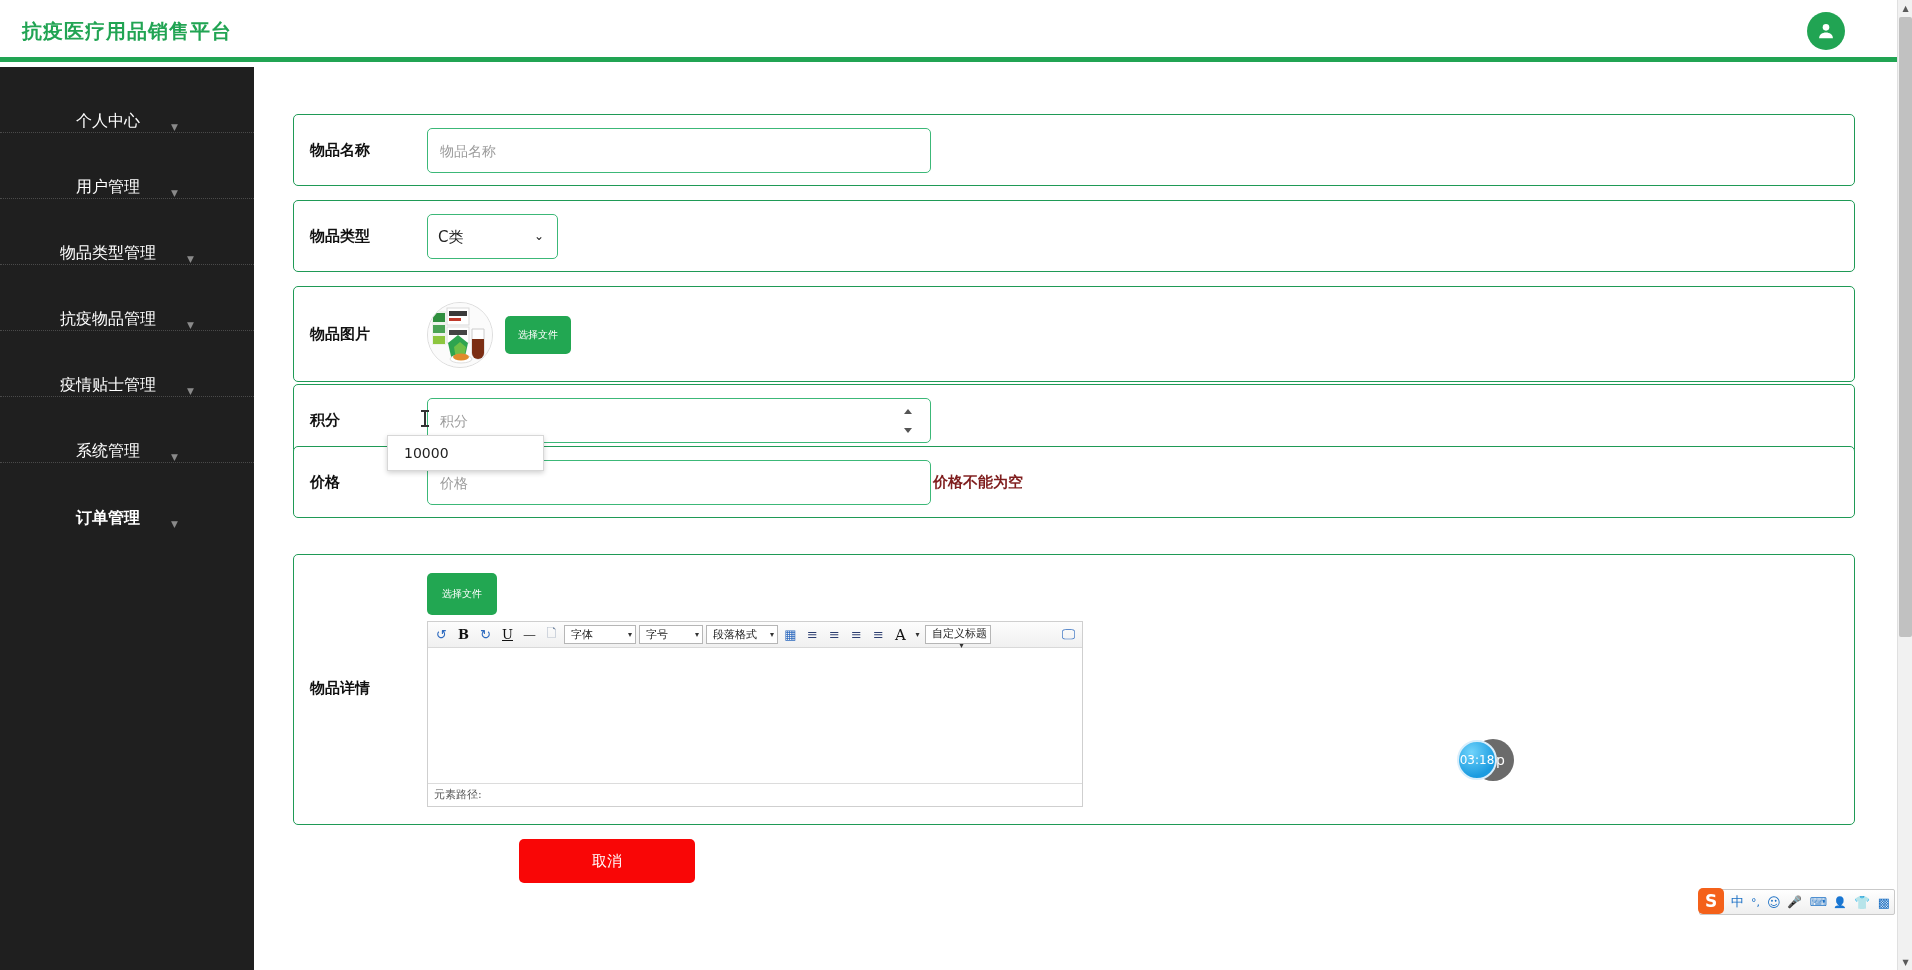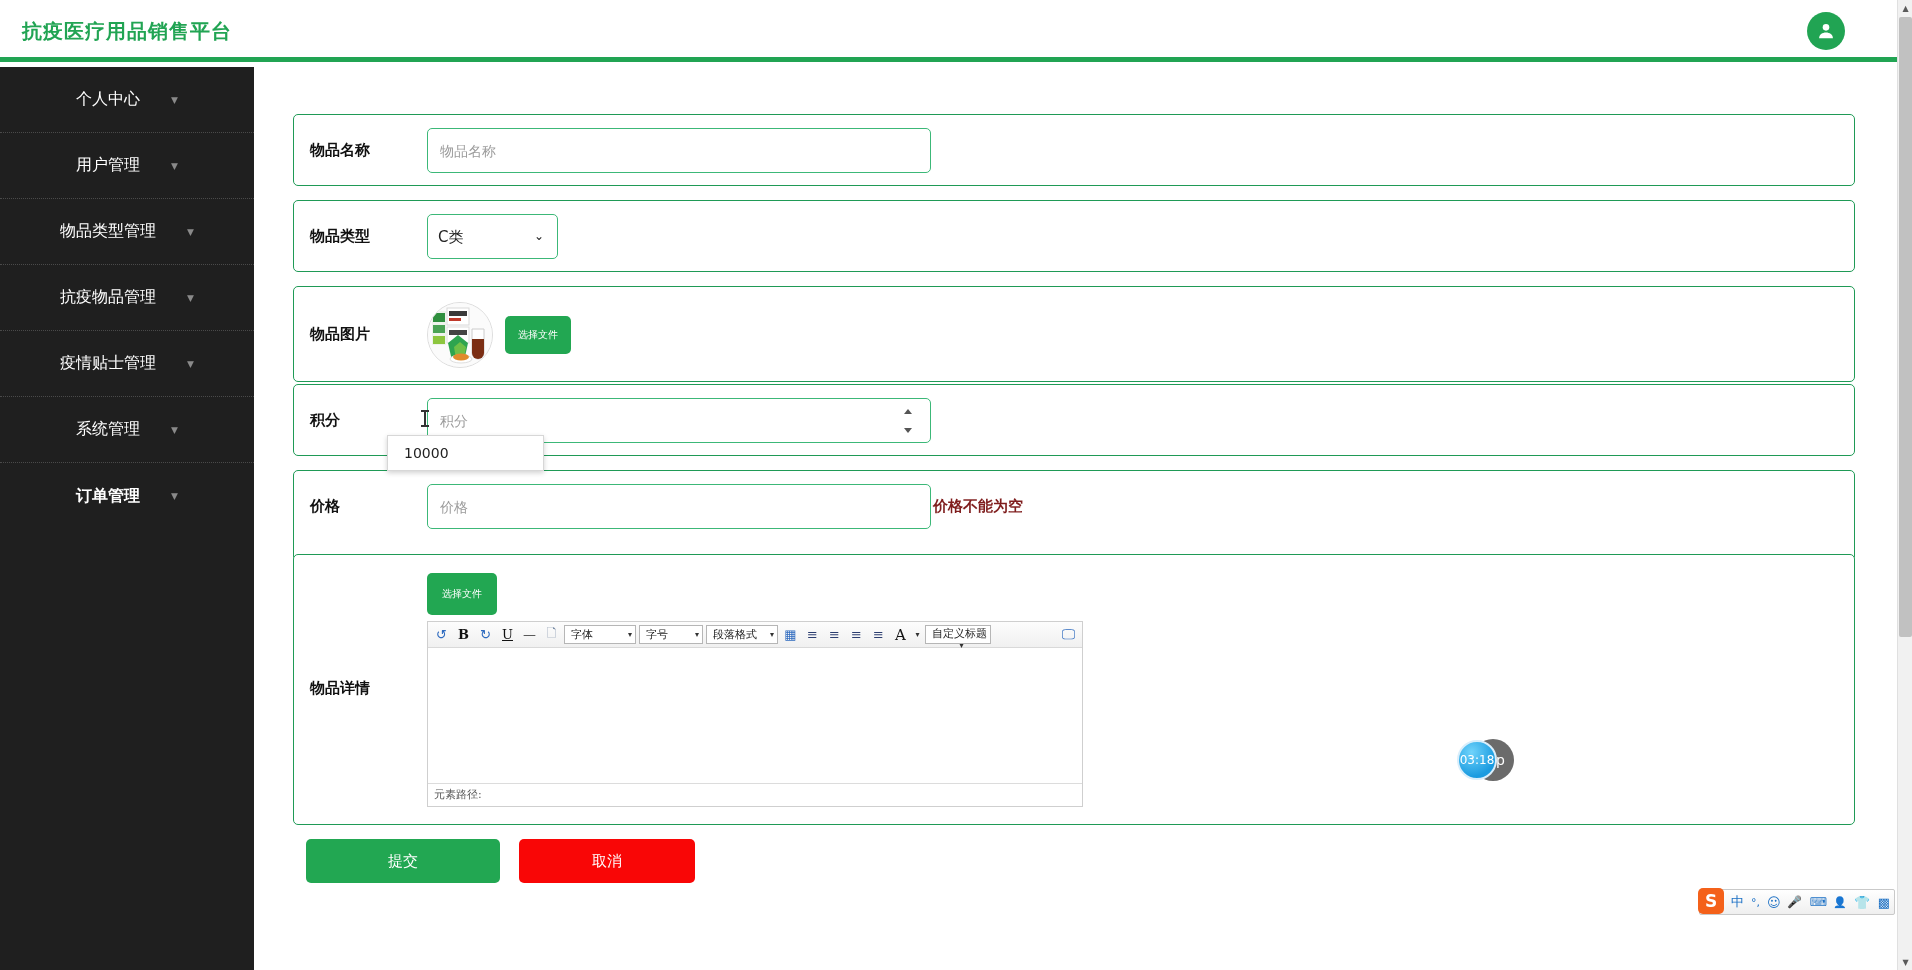--- a/index.html
+++ b/index.html
@@ -32,21 +32,21 @@
 
   
   .sidebar {
     position: absolute; top: 67px; left: 0;
     width: 254px; height: 903px;
     background: #1f1f1f;
   }
   .nav-item {
     position: relative;
     height: 66px;
-    display: flex; align-items: center; justify-content: center;
+    display: flex; align-items: flex-end; justify-content: center;
     color: #ffffff;
     font-size: 16px;
     cursor: pointer;
     border-bottom: 1px dotted #4a4a4a;
     gap: 23px;
   }
   .nav-item:last-child { border-bottom: none; font-weight: bold; }
   .nav-item .caret {
     margin-left: 8px;
     color: #8a8a8a;
@@ -388,21 +388,21 @@
 
   <div class="form-row" style="top:317px; height:72px;">
     <div class="row-label" style="top:26px;">积分</div>
     <input class="ctrl-input" style="top: 13px; width: 504px;" placeholder="积分">
     <div class="spinner" style="left:607px; top:24px;">
       <i class="up"></i>
       <i class="down"></i>
     </div>
   </div>
 
-  <div class="form-row" style="top:403px; height:91px;">
+  <div class="form-row" style="top:379px; height:72px;">
     <div class="row-label" style="top:26px;">价格</div>
     <input class="ctrl-input" style="top: 13px; width: 504px;" placeholder="价格">
     <div class="err-msg" style="left:639px; top:26px;">价格不能为空</div>
   </div>
 
   <div class="autocomplete" style="left:133px; top:368px; width:157px;">
     <div class="autocomplete-item">10000</div>
   </div>
 
   <div class="ibeam" style="left:170px; top:343px;"></div>
@@ -448,21 +448,20 @@
         </div>
 
         <div class="tb-spacer"></div>
         <div class="tb-btn" style="color:#2f6bbf;font-size:14px;">🖵</div>
       </div>
       <div class="editor-body" style="height:135px;"></div>
       <div class="editor-status">元素路径:</div>
     </div>
   </div>
 
-  <button class="btn-green" style="position:absolute; left:52px; top:772px; width:194px; height:44px; font-size:15px;">提交</button>
   <button class="btn-red" style="position:absolute; left:265px; top:772px; width:176px; height:44px;">取消</button>
 </div>
 
 <div class="ime" style="left:1699px; top:889px;">
   <div class="ime-logo">S</div>
   <div class="ime-item">中</div>
   <div class="ime-item" style="font-size:11px;">°,</div>
   <div class="ime-item">☺</div>
   <div class="ime-item" style="font-size:12px;">🎤</div>
   <div class="ime-item" style="font-size:12px;">⌨</div>

